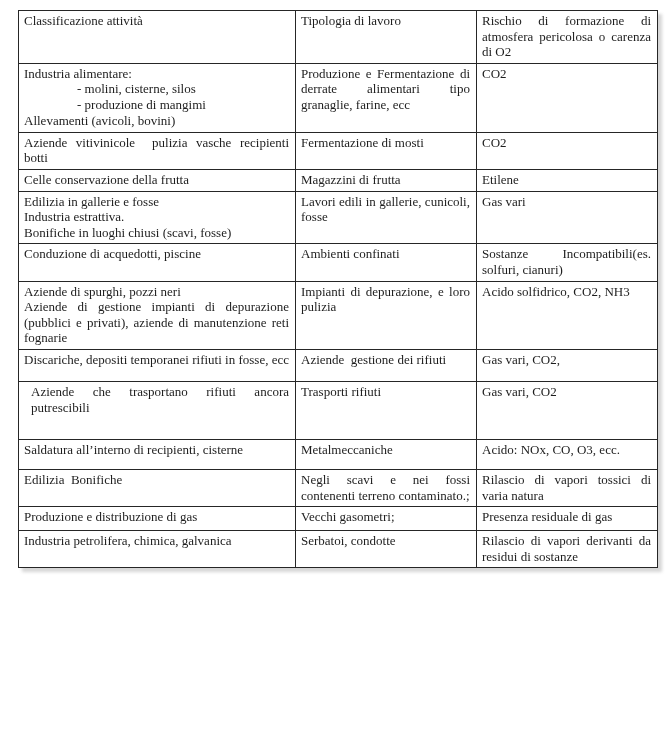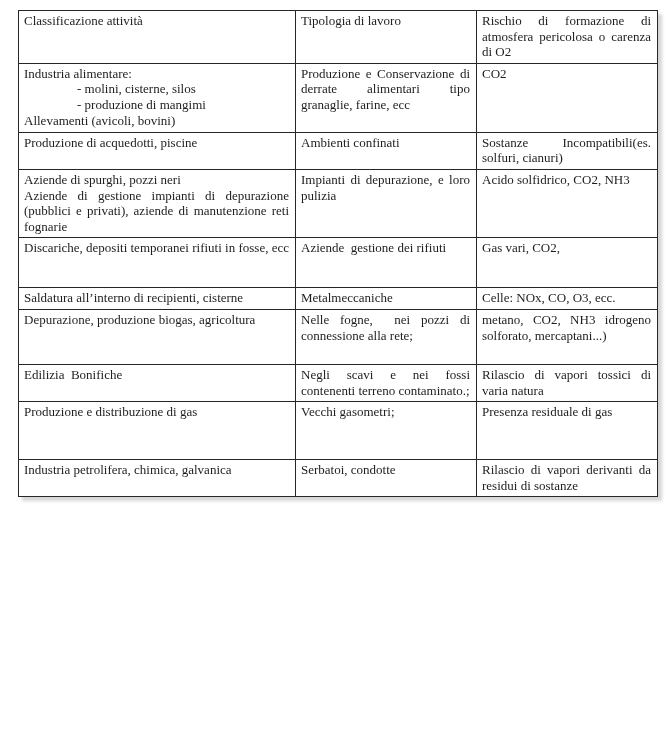--- a/index.html
+++ b/index.html
@@ -83,29 +83,64 @@
     </thead>
     <tbody>
         <tr>
           <td>
             <div class="line">Industria alimentare:</div>
             <div class="line ind2">- molini, cisterne, silos</div>
             <div class="line ind2">- produzione di mangimi</div>
             <div class="line">Allevamenti (avicoli, bovini)</div>
           </td>
           <td>
-            <div class="line">Produzione e Conservazione di derrate alimentari tipo granaglie, farine, ecc</div>
+            <div class="line">Produzione e Fermentazione di derrate alimentari tipo granaglie, farine, ecc</div>
           </td>
           <td>
             <div class="line">CO2</div>
           </td>
         </tr>
         <tr>
           <td>
-            <div class="line">Produzione di acquedotti, piscine</div>
+            <div class="line">Aziende vitivinicole&nbsp; pulizia vasche recipienti botti</div>
+          </td>
+          <td>
+            <div class="line">Fermentazione di mosti</div>
+          </td>
+          <td>
+            <div class="line">CO2</div>
+          </td>
+        </tr>
+        <tr>
+          <td>
+            <div class="line">Celle conservazione della frutta</div>
+          </td>
+          <td>
+            <div class="line">Magazzini di frutta</div>
+          </td>
+          <td>
+            <div class="line">Etilene</div>
+          </td>
+        </tr>
+        <tr>
+          <td>
+            <div class="line">Edilizia in gallerie e fosse</div>
+            <div class="line">Industria estrattiva.</div>
+            <div class="line">Bonifiche in luoghi chiusi (scavi, fosse)</div>
+          </td>
+          <td>
+            <div class="line">Lavori edili in gallerie, cunicoli, fosse</div>
+          </td>
+          <td>
+            <div class="line">Gas vari</div>
+          </td>
+        </tr>
+        <tr>
+          <td>
+            <div class="line">Conduzione di acquedotti, piscine</div>
           </td>
           <td>
             <div class="line">Ambienti confinati</div>
           </td>
           <td>
             <div class="line">Sostanze Incompatibili(es. solfuri, cianuri)</div>
           </td>
         </tr>
         <tr>
           <td>
@@ -125,38 +160,38 @@
           </td>
           <td>
             <div class="line">Aziende&nbsp; gestione dei rifiuti</div>
           </td>
           <td>
             <div class="line">Gas vari, CO2,</div>
           </td>
         </tr>
         <tr>
           <td>
+            <div class="line ind1">Aziende che trasportano rifiuti ancora putrescibili</div>
+          </td>
+          <td>
+            <div class="line">Trasporti rifiuti</div>
+          </td>
+          <td>
+            <div class="line">Gas vari, CO2</div>
+          </td>
+        </tr>
+        <tr>
+          <td>
             <div class="line">Saldatura all’interno di recipienti, cisterne</div>
           </td>
           <td>
             <div class="line">Metalmeccaniche</div>
           </td>
           <td>
-            <div class="line">Celle: NOx, CO, O3, ecc.</div>
-          </td>
-        </tr>
-        <tr>
-          <td>
-            <div class="line">Depurazione, produzione biogas, agricoltura</div>
-          </td>
-          <td>
-            <div class="line">Nelle fogne,&nbsp; nei pozzi di connessione alla rete;</div>
-          </td>
-          <td>
-            <div class="line">metano, CO2, NH3 idrogeno solforato, mercaptani...)</div>
+            <div class="line">Acido: NOx, CO, O3, ecc.</div>
           </td>
         </tr>
         <tr>
           <td>
             <div class="line">Edilizia&nbsp; Bonifiche</div>
           </td>
           <td>
             <div class="line">Negli scavi e nei fossi contenenti terreno contaminato.;</div>
           </td>
           <td>

